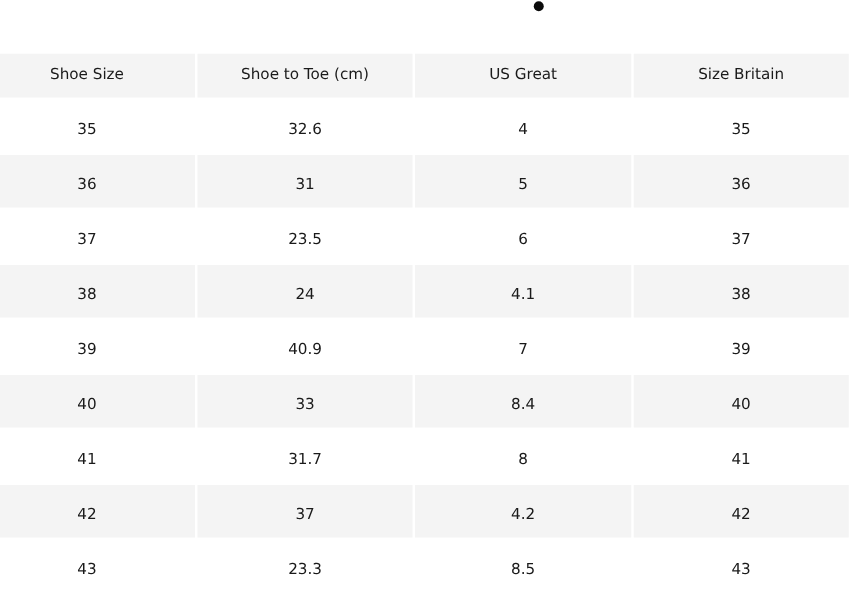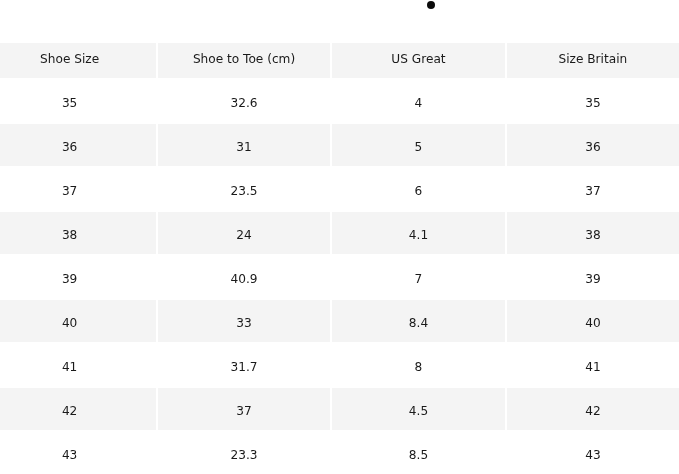--- a/index.html
+++ b/index.html
@@ -137,21 +137,21 @@
           </tr>
           <tr>
             <td>41</td>
             <td>31.7</td>
             <td>8</td>
             <td>41</td>
           </tr>
           <tr class="alt">
             <td>42</td>
             <td>37</td>
-            <td>4.5</td>
+            <td>4.2</td>
             <td>42</td>
           </tr>
           <tr>
             <td>43</td>
             <td>23.3</td>
             <td>8.5</td>
             <td>43</td>
           </tr>
         </tbody>
     </table>

